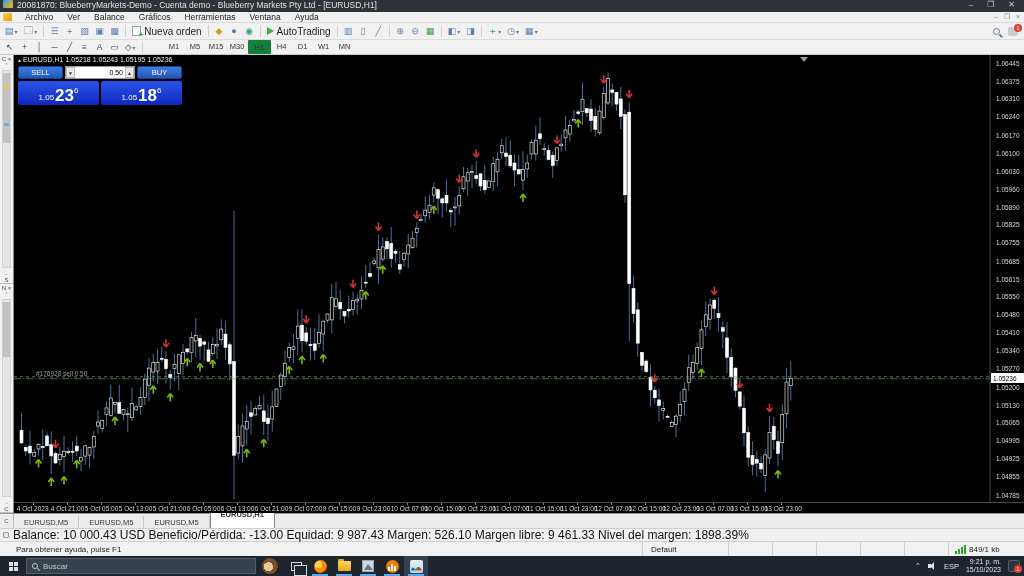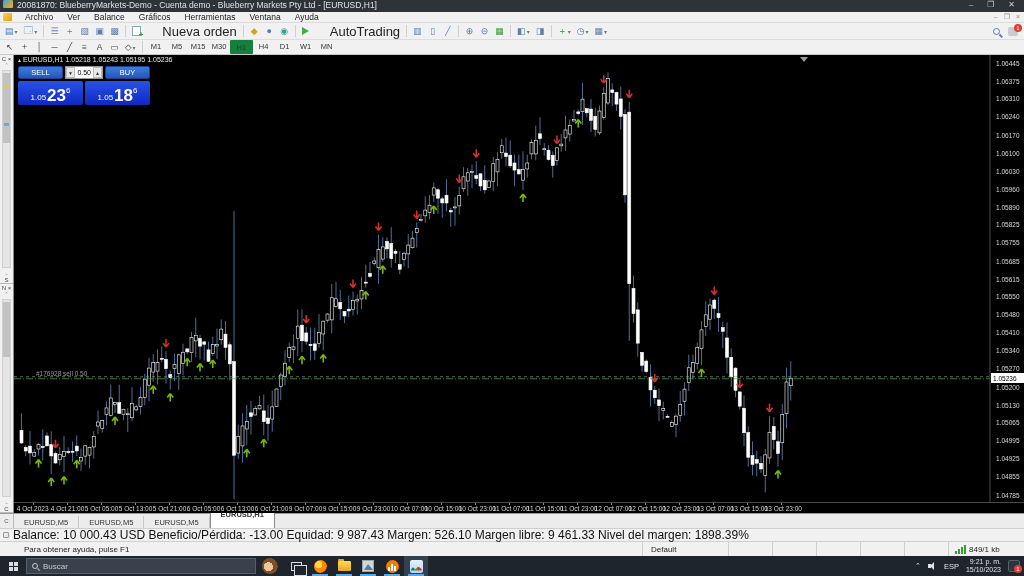--- a/index.html
+++ b/index.html
@@ -21,21 +21,21 @@
   .menu-item { padding:0 7px; cursor:default; }
   .menubar .mini-controls { margin-left:auto; margin-right:4px; color:#8a8a8a; font-size:7px; display:flex; gap:6px; }
 
   
   .toolbar1 { height:17px; background:#f1f1f1; border-bottom:1px solid #dcdcdc; display:flex; align-items:center; padding-left:2px; }
   .toolbar2 { height:15px; background:#f1f1f1; border-bottom:1px solid #c8c8c8; display:flex; align-items:center; padding-left:2px; }
   .tbtn { height:14px; min-width:15px; display:flex; align-items:center; justify-content:center;
     font-size:9px; color:#5b7fae; padding:0 2px; border:1px solid transparent; border-radius:2px; cursor:default; }
   .tbtn .caret { font-size:6px; color:#777; margin-left:1px; }
   .tsep { width:1px; height:12px; background:#d0d0d0; margin:0 3px; }
-  .tlabel { font-size:13px; color:#222; margin-left:18px; }
+  .tlabel { font-size:10px; color:#222; margin-left:0; }
   .neworder-icon { width:9px; height:10px; background:#fff; border:1px solid #8aa; position:relative; margin-right:3px; }
   .neworder-icon::after { content:"+"; position:absolute; right:-3px; bottom:-4px; color:#2f9e2f; font-weight:bold; font-size:8px; }
   .autotrading-icon { width:0; height:0; border-left:7px solid #3faf46; border-top:4px solid transparent; border-bottom:4px solid transparent; margin-right:3px; }
   .tfbtn { height:13px; min-width:21px; display:flex; align-items:center; justify-content:center;
     font-size:7.5px; color:#333; border:1px solid transparent; border-radius:1px; cursor:default; }
   .tfbtn.active { background:#dfe5ea; border:7px solid #15803d; box-shadow:inset 0 0 2px #aab; }
   .lens { width:7px; height:7px; border:1.4px solid #5b7fae; border-radius:50%; position:relative; }
   .lens::after { content:""; position:absolute; width:4px; height:1.5px; background:#5b7fae; transform:rotate(45deg); left:5px; top:6px; }
   .newsbadge { position:relative; width:10px; height:9px; background:#c9ccd2; border-radius:2px; }
   .newsbadge::after { content:"1"; position:absolute; right:-4px; top:-3px; background:#e03c31; color:#fff;
@@ -56,21 +56,21 @@
   .timeaxis { position:absolute; left:0; right:0; bottom:0; height:11px; background:#000; border-top:1px solid #4a4a4a; }
   .taxis-label { position:absolute; top:2px; font-size:6.5px; color:#d9d9d9; white-space:nowrap; }
   .taxis-tick { position:absolute; top:0; width:1px; height:2px; background:#888; }
   .paxis-label { position:absolute; font-size:6.5px; color:#d9d9d9; left:982px; }
   .curprice-tag { position:absolute; left:977px; width:33px; height:10px; background:#fff; color:#000;
     font-size:6.5px; display:flex; align-items:center; padding-left:2px; z-index:5; }
 
   .ohlc-header { position:absolute; top:1px; left:4px; font-size:7px; color:#ededed; z-index:6; }
   .ohlc-header .tri { color:#cfcfcf; font-size:6px; margin-right:2px; }
 
-  .oneclick { position:absolute; top:11px; left:4px; width:132px; z-index:6; }
+  .oneclick { position:absolute; top:11px; left:4px; width:164px; z-index:6; }
   .oc-row1 { display:flex; gap:2px; }
   .oc-btn { flex:0 0 45px; height:13px; background:linear-gradient(#3c7de0,#2356b8); color:#fff; font-size:7.5px;
     display:flex; align-items:center; justify-content:center; border-radius:2px; border:1px solid #1b3f8f; cursor:pointer; }
   .oc-vol { flex:1; height:13px; background:#fff; border:1px solid #999; display:flex; align-items:center; font-size:7px; }
   .oc-vol .spin { width:9px; height:11px; background:#e8e8e8; border:1px solid #bbb; font-size:5px; display:flex; align-items:center; justify-content:center; color:#333; }
   .oc-vol .vval { flex:1; text-align:right; padding-right:2px; color:#000; }
   .oc-row2 { display:flex; gap:2px; margin-top:2px; }
   .oc-price { flex:1; height:24px; background:linear-gradient(#2a52e8,#0f28c0); border-radius:2px; color:#fff;
     display:flex; align-items:flex-end; justify-content:center; padding-bottom:2px; cursor:pointer; position:relative; }
   .oc-price .small { font-size:8px; margin-right:1px; margin-bottom:1px; }
@@ -84,21 +84,21 @@
   .tabbar { height:15px; background:#ececec; border-top:1px solid #999; display:flex; align-items:flex-end; font-size:7.5px; color:#333; }
   .tabstub { width:14px; height:100%; border-right:1px solid #bbb; display:flex; align-items:center; justify-content:center; font-size:6px; color:#555; }
   .tab { padding:1px 10px; border-right:1px solid #c9c9c9; cursor:pointer; height:12px; display:flex; align-items:center; }
   .tab.active { background:#fff; border:1px solid #888; border-bottom:none; height:28px; font-weight:bold; }
 
   
   .terminalbar { height:13px; background:#f1f1f1; border-top:1px solid #cfcfcf; display:flex; align-items:center;
     font-size:12px; color:#111; padding-left:3px; }
   .terminalbar .tdot { width:6px; height:6px; border:1px solid #999; border-radius:1px; margin-right:4px; background:#e8e8e8; }
   .statusbar { height:15px; background:#f1f1f1; border-top:1px solid #cfcfcf; display:flex; align-items:center; font-size:8px; color:#222; }
-  .sb-help { flex:1; padding-left:4px;margin-left:20px; }
+  .sb-help { flex:1; padding-left:16px; }
   .sb-cell { border-left:1px solid #cfcfcf; height:100%; display:flex; align-items:center; padding:0 6px; }
   .sb-empty { width:44px; }
   .traffic-icon { display:flex; align-items:flex-end; gap:1px; margin-right:3px; }
   .traffic-icon i { display:block; width:2px; background:#2fa12f; }
 
   
   .taskbar { height:20px; background:#1e252d; display:flex; align-items:center; color:#dfe3e8; }
   .start { width:26px; height:100%; display:flex; align-items:center; justify-content:center; cursor:pointer; }
   .start .grid { display:grid; grid-template-columns:4px 4px; grid-template-rows:4px 4px; gap:1px; }
   .start .grid i { background:#d8dde2; display:block; }
@@ -276,21 +276,21 @@
       <span class="tbtn" style="color: rgb(68, 68, 68); font-size: 8.5px;">＋</span>
       <span class="tbtn" style="color: rgb(68, 68, 68); font-size: 8.5px;">│</span>
       <span class="tbtn" style="color: rgb(68, 68, 68); font-size: 8.5px;">─</span>
       <span class="tbtn" style="color: rgb(68, 68, 68); font-size: 8.5px;">╱</span>
       <span class="tbtn" style="color: rgb(68, 68, 68); font-size: 8.5px;">≡</span>
       <span class="tbtn" style="color: rgb(68, 68, 68); font-size: 8.5px;">A</span>
       <span class="tbtn" style="color: rgb(68, 68, 68); font-size: 8.5px;">▭</span>
       <span class="tbtn" style="color: rgb(68, 68, 68); font-size: 8.5px;">◇<span class="caret">▾</span></span>
     </span>
   <span class="tsep"></span>
-  <span id="timeframes" style="display:flex;">
+  <span id="timeframes" style="display:flex;margin-left:18px;">
       <span class="tfbtn">M1</span>
       <span class="tfbtn">M5</span>
       <span class="tfbtn">M15</span>
       <span class="tfbtn">M30</span>
       <span class="tfbtn active">H1</span>
       <span class="tfbtn">H4</span>
       <span class="tfbtn">D1</span>
       <span class="tfbtn">W1</span>
       <span class="tfbtn">MN</span>
     </span>

